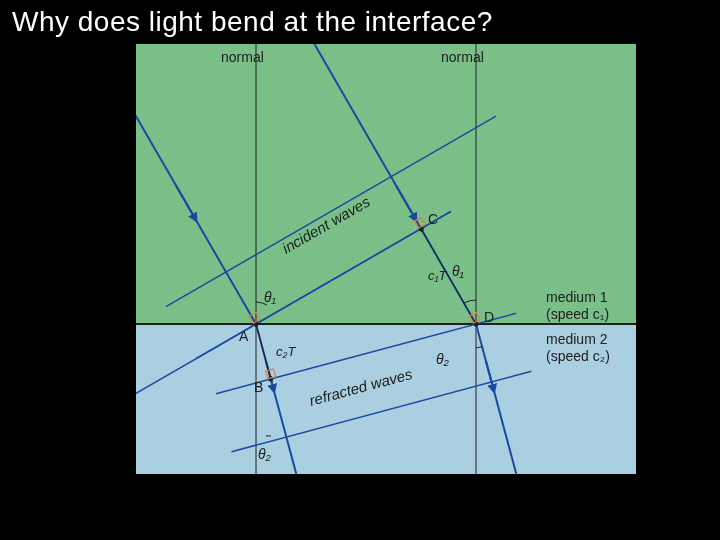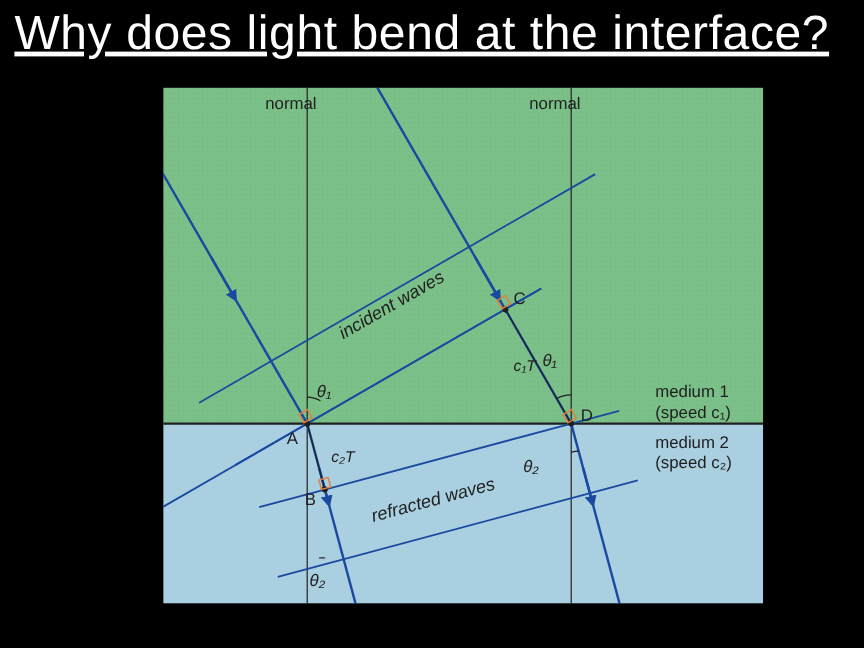--- a/index.html
+++ b/index.html
@@ -6,28 +6,27 @@
     margin: 0;
     padding: 0;
     background: #000;
     width: 720px;
     height: 540px;
     font-family: Arial, Helvetica, sans-serif;
     overflow: hidden;
   }
   .title {
     color: #fff;
-    font-size: 40px;
+    font-size: 28px;
     padding: 6px 12px 4px 12px;
-    text-decoration: underline;
     letter-spacing: 0.5px;
   }
   .figwrap {
     position: relative;
-    margin: 18px auto 0 auto;
+    margin: 2px auto 0 auto;
     width: 448px;
     height: 430px;
     background: #000;
   }
   svg { display: block; }
 </style>
 </head>
 <body>
 
 <div class="title">Why does light bend at the interface?</div>

